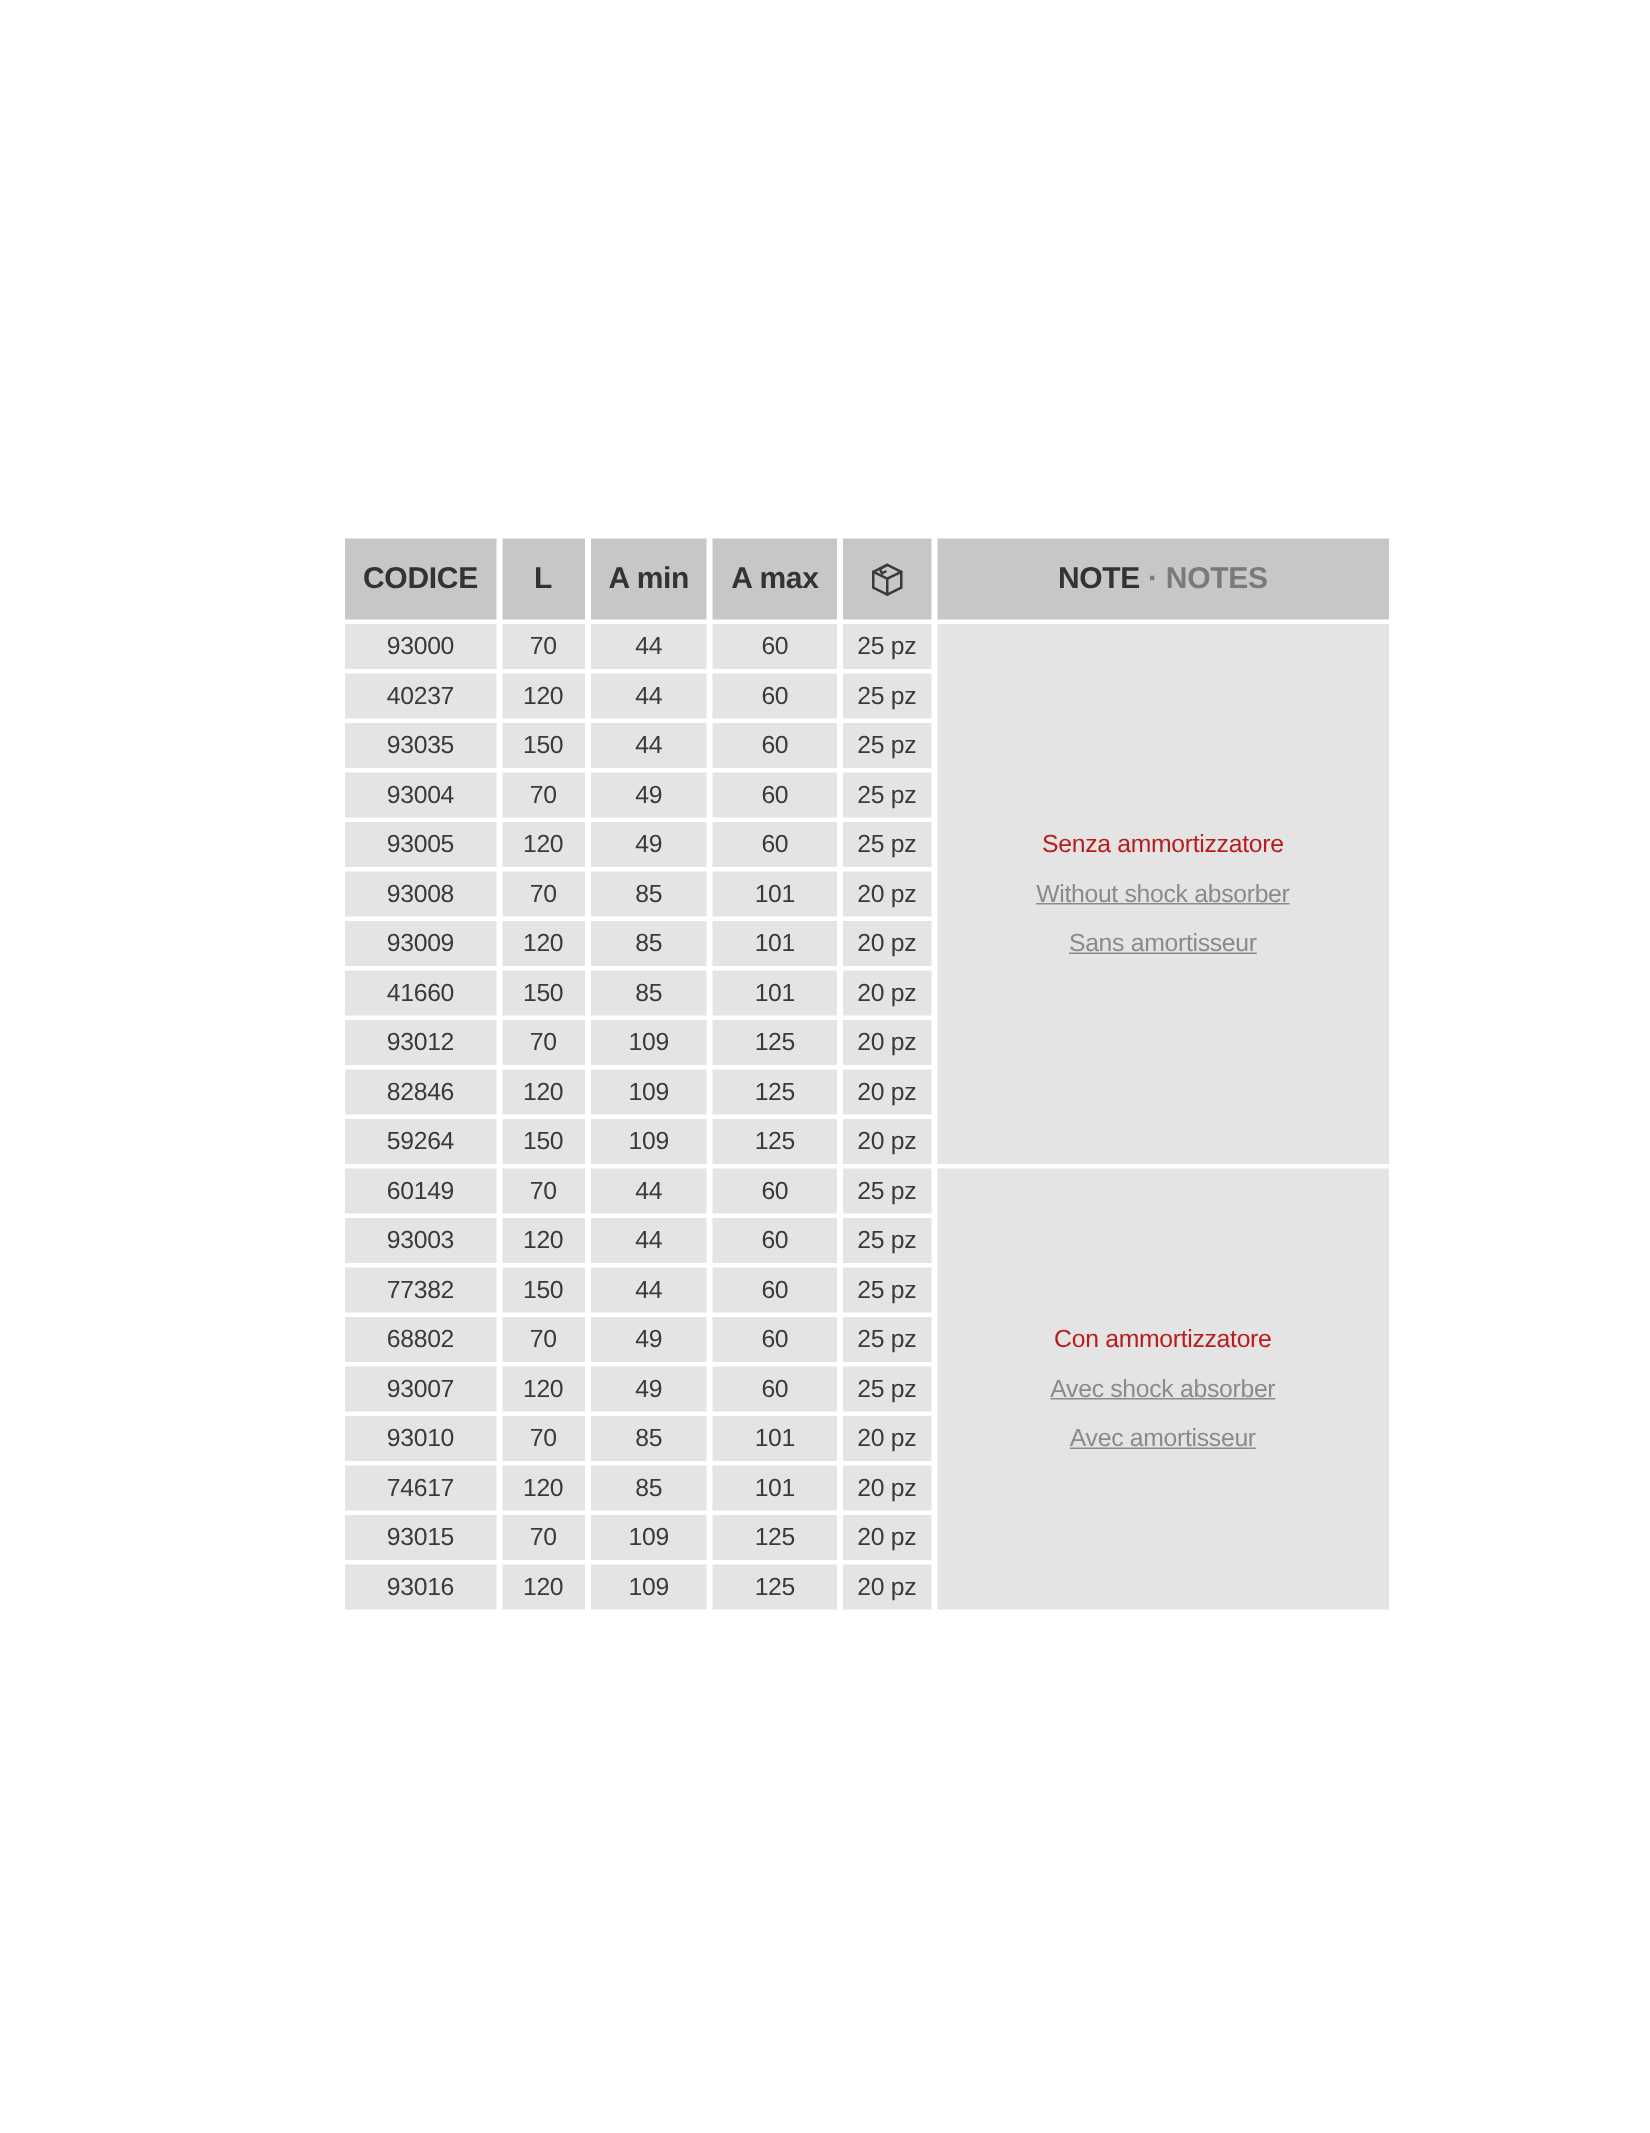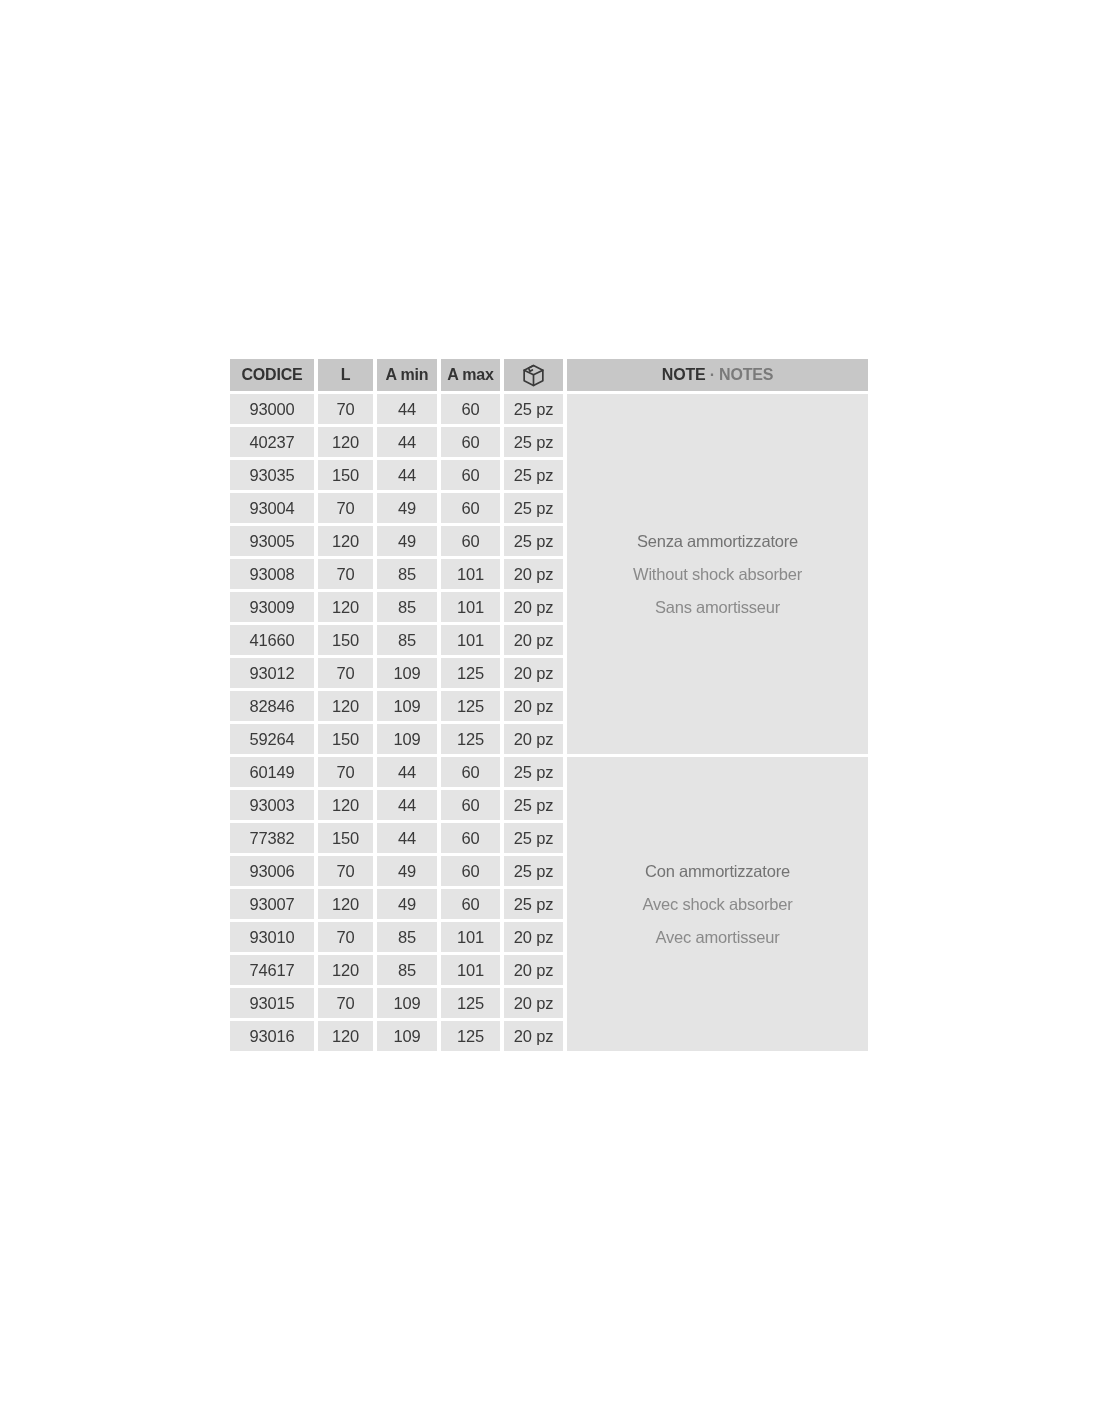--- a/index.html
+++ b/index.html
@@ -28,26 +28,26 @@
   col.c-codice { width: 84px; }
   col.c-l      { width: 55px; }
   col.c-amin   { width: 60px; }
   col.c-amax   { width: 59px; }
   col.c-pack   { width: 59px; }
   col.c-note   { width: 301px; }
 
   table.catalog th {
     background: #c7c7c7;
     height: 30px;
-    font-size: 16px;
+    font-size: 20px;
     font-weight: bold;
     color: #333333;
     text-align: center;
     vertical-align: middle;
-    padding: 1px;
+    padding: 12px;
     letter-spacing: -0.2px;
     white-space: nowrap;
   }
   table.catalog td {
     background: #e4e4e4;
     height: 30px;
     font-size: 16.5px;
     color: #3a3a3a;
     text-align: center;
     vertical-align: middle;
@@ -57,27 +57,28 @@
   }
   th.note-header .sep,
   th.note-header .secondary {
     color: #7a7a7a;
   }
   td.note-cell {
     vertical-align: middle;
     font-size: 17px;
   }
   td.note-cell .note-line-primary {
-    color: #737373;
+    color: #b91c1c;
     line-height: 33px;
     text-align: center;
   }
   td.note-cell .note-line-secondary {
     color: #8a8a8a;
     line-height: 33px;
+    text-decoration: underline;
   }
   th.pack-header svg {
     display: block;
     margin: 0 auto;
   }
 </style>
 </head>
 <body>
 
 <div class="page">
@@ -216,21 +217,21 @@
           <td>25 pz</td>
         </tr>
         <tr>
           <td>77382</td>
           <td>150</td>
           <td>44</td>
           <td>60</td>
           <td>25 pz</td>
         </tr>
         <tr>
-          <td>93006</td>
+          <td>68802</td>
           <td>70</td>
           <td>49</td>
           <td>60</td>
           <td>25 pz</td>
         </tr>
         <tr>
           <td>93007</td>
           <td>120</td>
           <td>49</td>
           <td>60</td>

